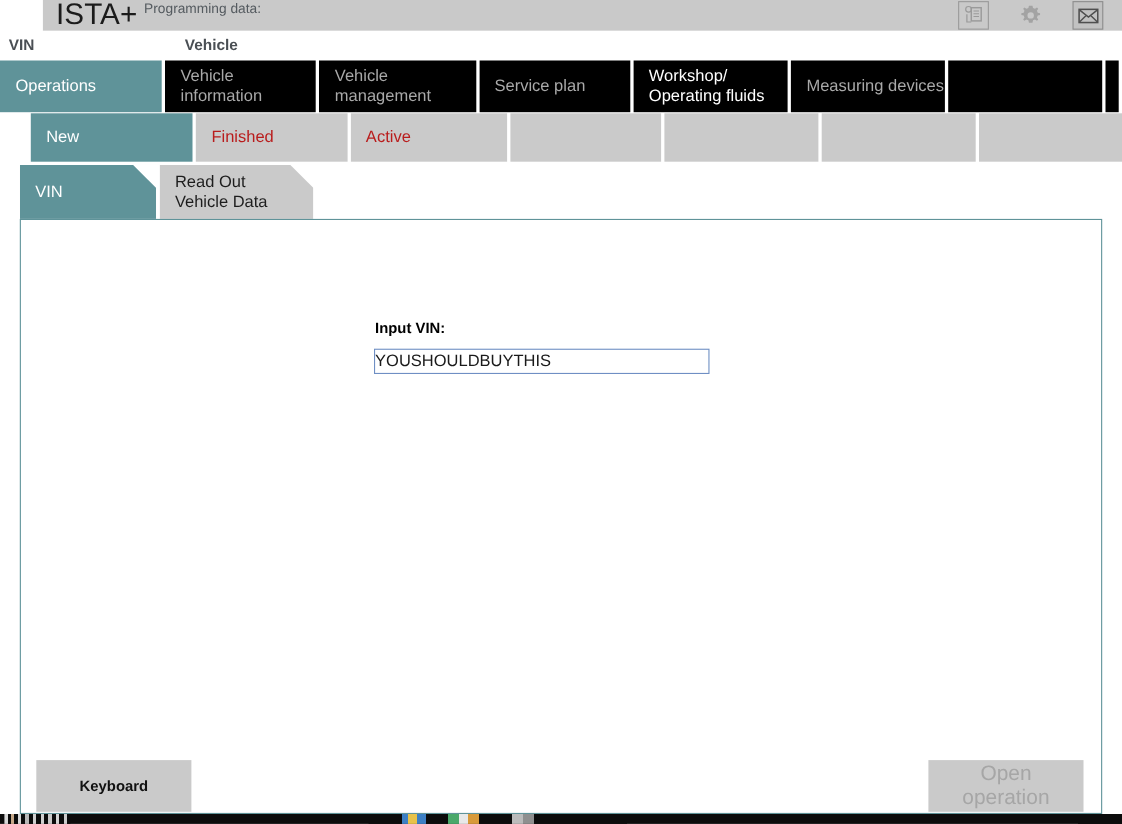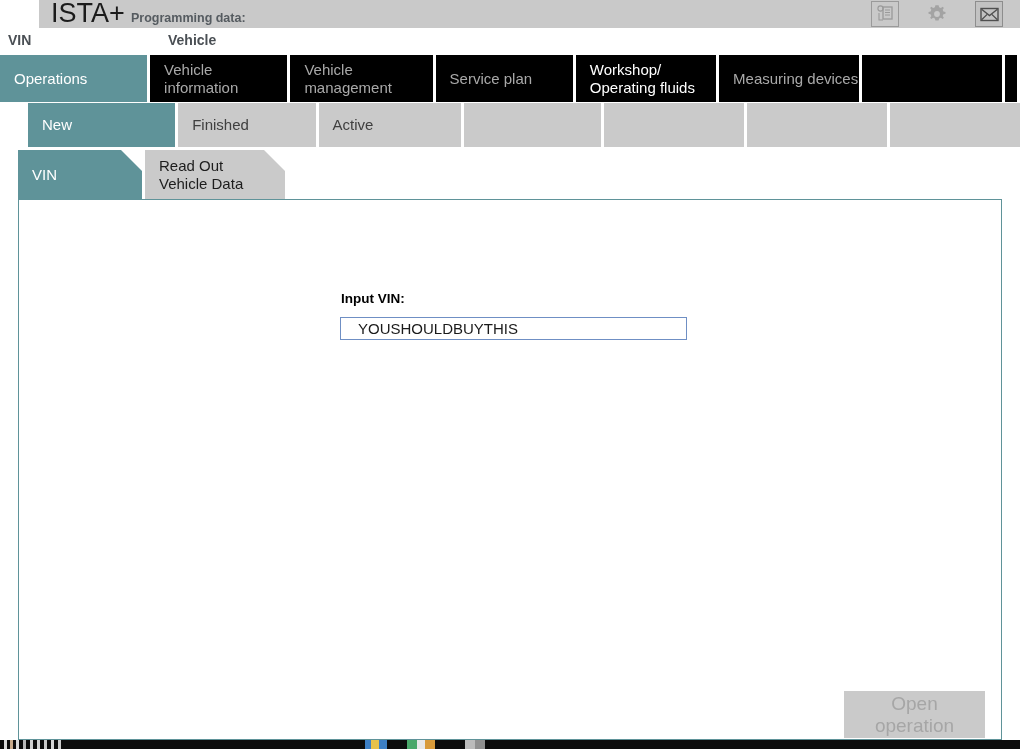--- a/index.html
+++ b/index.html
@@ -26,23 +26,23 @@
   .app-title {
     position: absolute;
     left: 12px; top: -2px;
     font-size: 27px;
     color: #1b1b1b;
     letter-spacing: 0px;
     font-family: "Liberation Sans", sans-serif;
   }
   .prog-label {
     position: absolute;
-    left: 92px; top: 11px;
+    left: 92px; top: 1px;
     font-size: 12.5px;
-    font-weight: bold;
+    font-weight: normal;
     color: #555b60;
   }
   .titlebar-icons {
     position: absolute;
     right: 4px; top: 0px;
     height: 28px;
     display: flex;
     align-items: center;
     gap: 24px;
   }
@@ -97,21 +97,21 @@
     align-items: center;
     padding-left: 14px;
     font-size: 15px;
     line-height: 1.18;
     white-space: pre-line;
     overflow: hidden;
   }
   .tab.dark   { background: #000000; color: #a9a9a9; }
   .tab.dark.on{ color: #ffffff; }
   .tab.teal   { background: #5f9399; color: #ffffff; }
-  .tab.grey   { background: #cacaca; color: #404040; }
+  .tab.grey   { background: #cacaca; color: #b91c1c; }
   .tab.empty  { padding-left: 0; }
 
   
   .tabrow3 {
     position: absolute;
     left: 18px; top: 150px;
     height: 50px;
     display: flex;
   }
   .tab3 {
@@ -143,28 +143,28 @@
   .vin-label {
     position: absolute;
     left: 322px; top: 91px;
     font-size: 13.5px;
     font-weight: bold;
     color: #000000;
   }
   .vin-input {
     position: absolute;
     left: 321px; top: 117px;
-    width: 347px; height: 23px;
+    width: 305px; height: 23px;
     box-sizing: border-box;
     border: 1px solid #6f8fc4;
     background: #ffffff;
     font-family: "Liberation Sans", sans-serif;
     font-size: 15px;
     color: #1a1a1a;
-    padding: 0 17px;
+    padding: 0 0;
     outline: none;
   }
 
   .btn {
     position: absolute;
     box-sizing: border-box;
     display: flex;
     align-items: center;
     justify-content: center;
     font-size: 13.5px;
@@ -277,20 +277,21 @@
     <div class="tab3 grey" style="width: 140px;"><span>Read Out
 Vehicle Data</span></div>
   </div>
 
 <div class="content">
 
   <div class="vin-label">Input VIN:</div>
 
   <input class="vin-input" type="text" value="YOUSHOULDBUYTHIS" style="">
 
+  <button class="btn keyboard">Keyboard</button>
   <button class="btn openop" disabled="">Open operation</button>
 
 </div>
 
 <div class="taskbar">
   <div class="tb-strip" style="left:4px; width:60px; background:linear-gradient(90deg,#d8d8d8 0 3px,#0c0c0c 3px 6px,#c7a98a 6px 9px,#0c0c0c 9px 12px,#d8d8d8 12px 15px,#0c0c0c 15px 19px,#b9b9b9 19px 22px,#0c0c0c 22px 26px,#cfcfcf 26px 29px,#0c0c0c 29px 33px,#d0d0d0 33px 36px,#0c0c0c 36px 40px,#c9c9c9 40px 43px,#0c0c0c 43px 47px,#d5d5d5 47px 50px,#0c0c0c 50px 54px,#cccccc 54px 57px,#0c0c0c 57px 60px);"></div>
   <div class="tb-strip" style="left:335px; width:235px; background:linear-gradient(90deg,#0c0c0c 0 30px,#3d7fc4 30px 36px,#e8c24a 36px 44px,#3d7fc4 44px 52px,#0c0c0c 52px 72px,#4aa86a 72px 82px,#e8e8e8 82px 90px,#d89a3a 90px 100px,#0c0c0c 100px 130px,#bbbbbb 130px 140px,#8f8f8f 140px 150px,#0c0c0c 150px 235px);"></div>
   <div class="tb-strip" style="right:0px; width:40px; background:#0c0c0c;"></div>
 </div>
 

